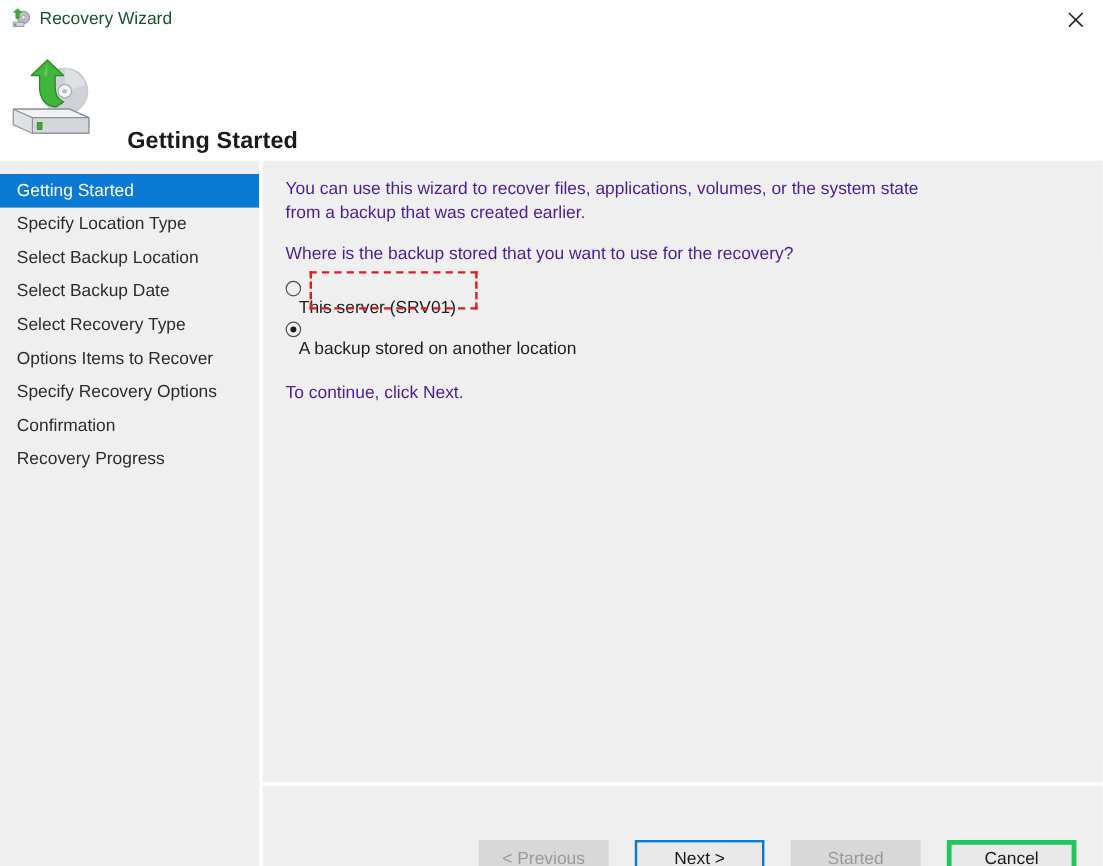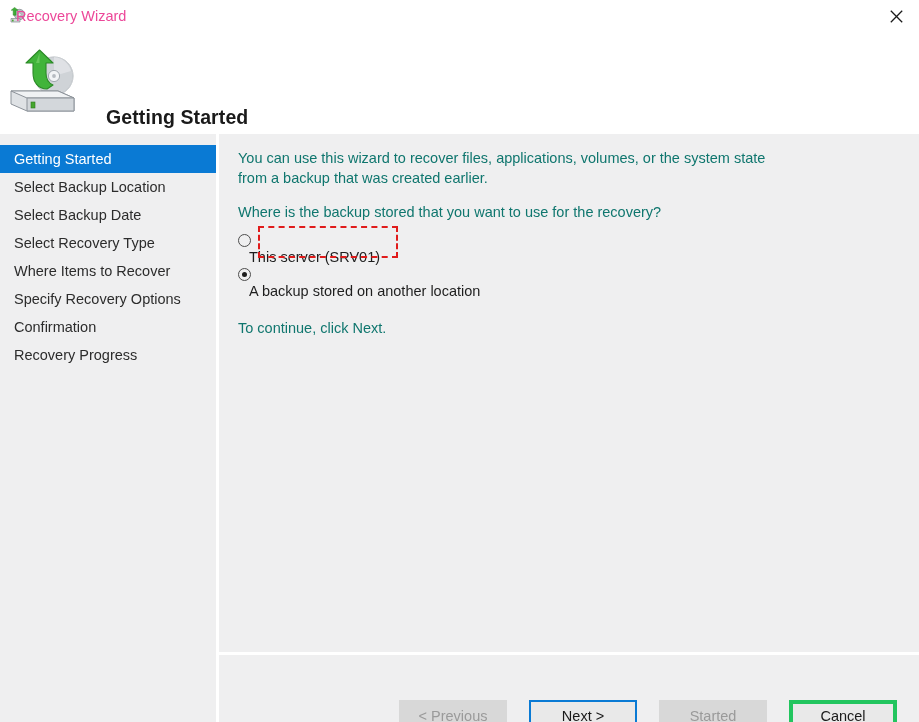--- a/index.html
+++ b/index.html
@@ -28,24 +28,24 @@
   }
   #titlebar-icon {
     position: absolute;
     left: 9px;
     top: 7px;
     width: 18px;
     height: 18px;
   }
   #titlebar-text {
     position: absolute;
-    left: 16px;
+    left: 33px;
     top: 8px;
     font-size: 14.5px;
-    color: #ec4899;
+    color: #14532d;
     line-height: 17px;
     white-space: nowrap;
   }
   #close-button {
     position: absolute;
     right: 0;
     top: 0;
     width: 46px;
     height: 33px;
     display: flex;
@@ -132,21 +132,21 @@
 
   #content-inner {
     position: absolute;
     left: 19px;
     top: 14px;
     width: 650px;
   }
 
   .para {
     font-size: 14.5px;
-    color: #0f766e;
+    color: #4c1d95;
     line-height: 20px;
     max-width: 560px;
   }
   #intro-paragraph { margin: 0 0 14px 0; }
   #question-text   { margin: 0 0 8px 0; }
   #continue-text   { margin: 28px 0 0 0; }
 
   .radio-row {
     display: flex;
     align-items: flex-start;
@@ -290,24 +290,25 @@
       <path d="M41 40 C32 40 27 33 27 24 L27 14 L20 14 L33.5 1 L47 14 L40 14 L40 24 C40 30 42 34 47 36 Z" fill="#41b43a" stroke="#2b8a26" stroke-width="1.1" stroke-linejoin="round"></path>
       <path d="M30 14 L33.5 4 L33.5 14 Z" fill="#6ecb62" opacity="0.85"></path>
     </svg>
   </span>
   <div id="header-title">Getting Started</div>
 </div>
 
 <div id="sidebar">
   <div id="sidebar-list">
     <div class="nav-item selected">Getting Started</div>
+    <div class="nav-item">Specify Location Type</div>
     <div class="nav-item">Select Backup Location</div>
     <div class="nav-item">Select Backup Date</div>
     <div class="nav-item">Select Recovery Type</div>
-    <div class="nav-item">Where Items to Recover</div>
+    <div class="nav-item">Options Items to Recover</div>
     <div class="nav-item">Specify Recovery Options</div>
     <div class="nav-item">Confirmation</div>
     <div class="nav-item">Recovery Progress</div>
   </div>
 </div>
 
 <div id="divider-vertical"></div>
 
 <div id="content">
   <div id="content-inner">

